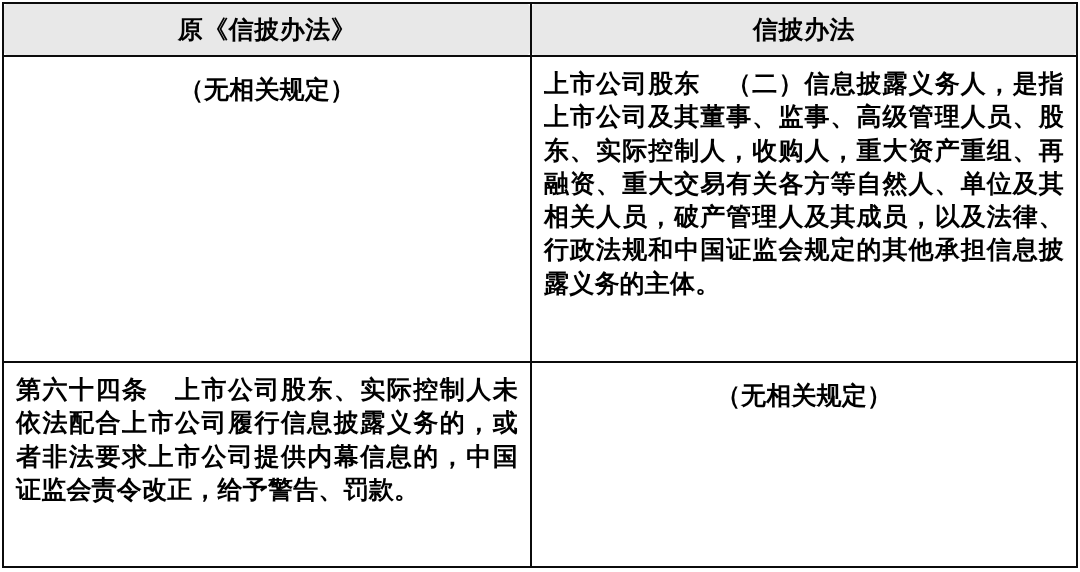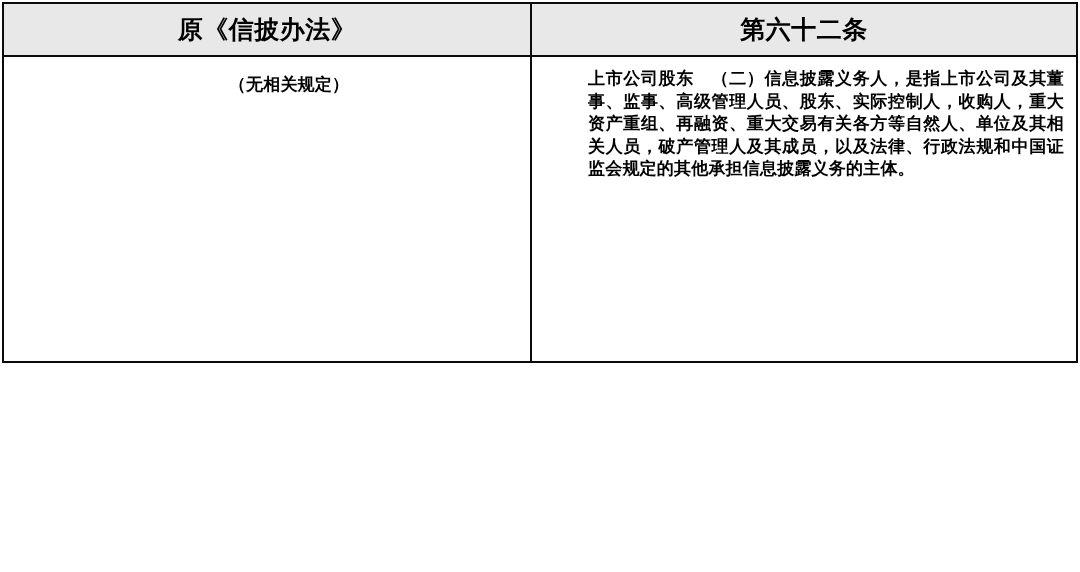--- a/index.html
+++ b/index.html
@@ -27,30 +27,30 @@
     padding: 0;
   }
   .doc-table thead th {
     background: #e8e8e8;
     text-align: center;
     vertical-align: middle;
     height: 51px;
     font-size: 25px;
     font-weight: bold;
     letter-spacing: 0.5px;
+    border-radius: 7px;
   }
   .cell-inner {
     padding: 10px 12px 12px 12px;
-    font-size: 17px;
+    font-size: 25px;
     line-height: 1.33;
     letter-spacing: 0.2px;
     text-align: justify;
     text-justify: inter-ideograph;
     word-break: break-all;
-    margin-left: 44px;
   }
   .cell-inner.centered {
     text-align: center;
     font-weight: bold;
     padding-top: 16px;
   }
   .row-1 td { height: 304px; }
   .row-2 td { height: 203px; }
   .art-no {
     font-weight: bold;
@@ -64,26 +64,34 @@
 <body>
 
 <table class="doc-table">
   <colgroup>
     <col class="c1">
     <col class="c2">
   </colgroup>
   <thead>
     <tr>
       <th>原《信披办法》</th>
-      <th>第六十二条</th>
+      <th>信披办法</th>
     </tr>
   </thead>
   <tbody>
     <tr class="row-1">
       <td>
         <div class="cell-inner centered">（无相关规定）</div>
       </td>
       <td>
         <div class="cell-inner"><span class="art-no">上市公司股东</span><span class="nowrap-sp">　</span><span class="body-text">（二）信息披露义务人，是指上市公司及其董事、监事、高级管理人员、股东、实际控制人，收购人，重大资产重组、再融资、重大交易有关各方等自然人、单位及其相关人员，破产管理人及其成员，以及法律、行政法规和中国证监会规定的其他承担信息披露义务的主体。</span></div>
       </td>
     </tr>
+    <tr class="row-2">
+      <td>
+        <div class="cell-inner"><span class="art-no">第六十四条</span><span class="nowrap-sp">　</span><span class="body-text">上市公司股东、实际控制人未依法配合上市公司履行信息披露义务的，或者非法要求上市公司提供内幕信息的，中国证监会责令改正，给予警告、罚款。</span></div>
+      </td>
+      <td>
+        <div class="cell-inner centered">（无相关规定）</div>
+      </td>
+    </tr>
   </tbody>
 </table>
 
 </body></html>

